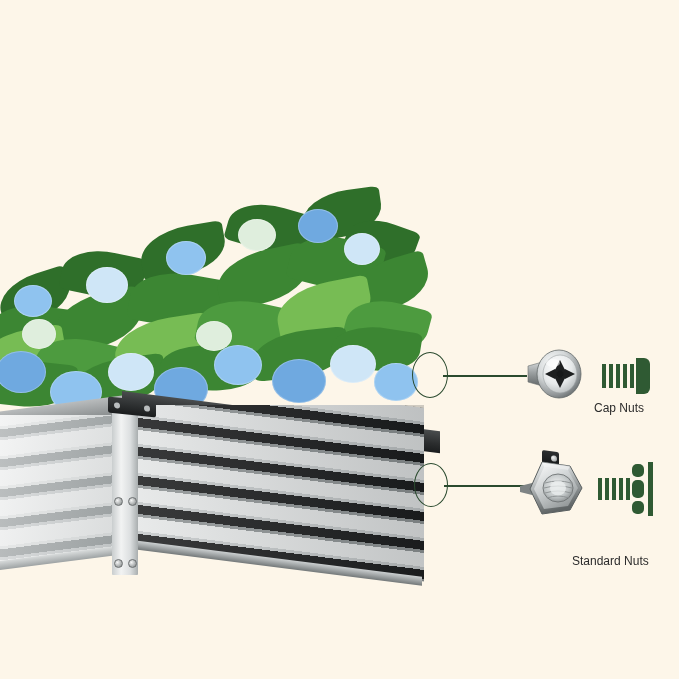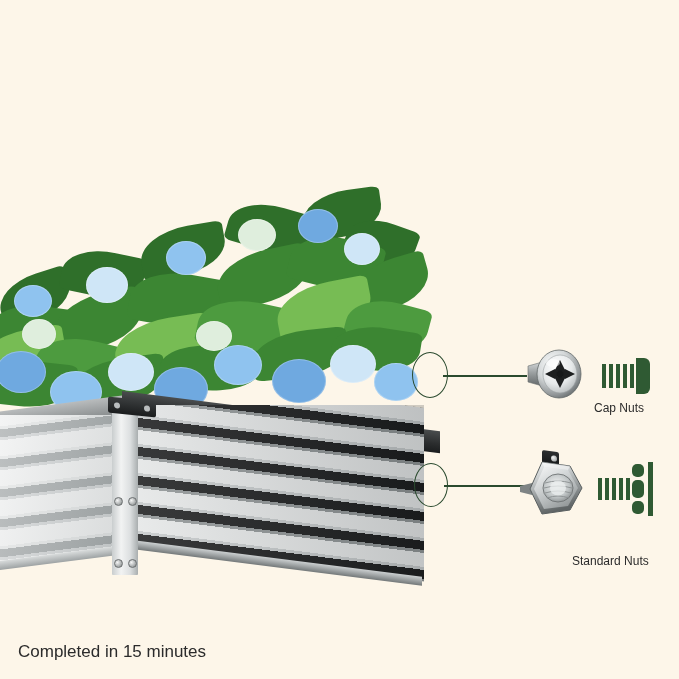--- a/index.html
+++ b/index.html
@@ -356,15 +356,14 @@
         <rect x="34" y="4" width="12" height="13" rx="5"></rect>
         <rect x="34" y="41" width="12" height="13" rx="5"></rect>
 
         <rect x="50" y="2" width="5" height="54"></rect>
       </g>
     </svg>
 
     <div class="hw-label" style="left:572px;top:532px;margin-top:22px;">Standard Nuts</div>
   </div>
 
-  <div class="footnote">Completed in 15 minutes</div>
 
 </div>
 
 </body></html>

